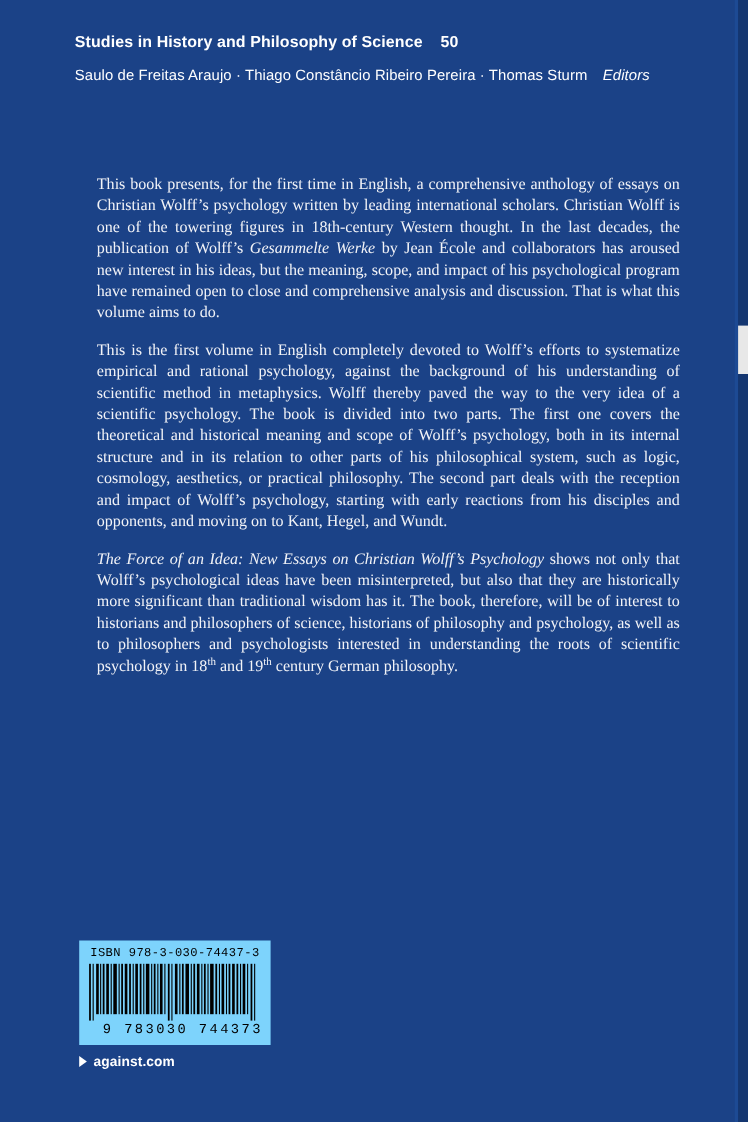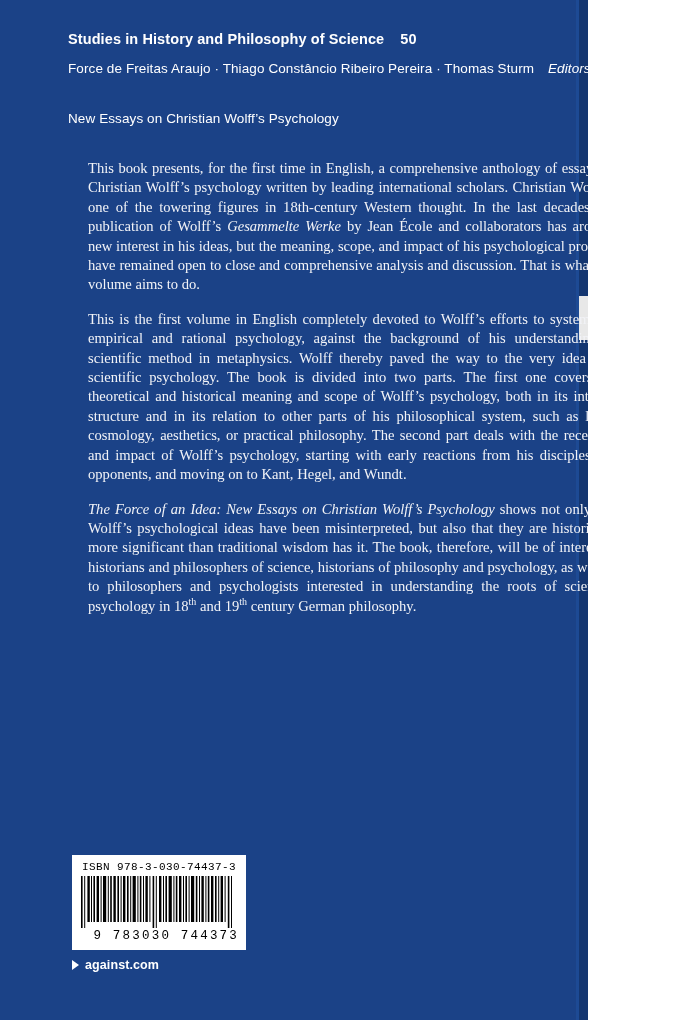--- a/index.html
+++ b/index.html
@@ -8,21 +8,21 @@
     background: #ffffff;
   }
   body {
     width: 680px;
     height: 1020px;
     overflow: hidden;
     font-family: "Liberation Serif", serif;
   }
   .cover {
     position: relative;
-    width: 588px;
+    width: 680px;
     height: 1020px;
     background: #1b4287;
     box-sizing: border-box;
     overflow: hidden;
     padding-left: 28px;
   }
   
   .edge-strip {
     position: absolute;
     top: 0;
@@ -125,21 +125,21 @@
     line-height: 0;
   }
 
   
   .barcode-box {
     position: absolute;
     left: 72px;
     top: 855px;
     width: 174px;
     height: 95px;
-    background: #ffffff;
+    background: #7dd3fc;
     box-sizing: border-box;
     padding: 6px 7px 4px 7px;
   }
   .isbn-text {
     font-family: "Liberation Mono", monospace;
     font-size: 11px;
     color: #000000;
     letter-spacing: 0.4px;
     text-align: center;
     margin-bottom: 3px;
@@ -189,25 +189,24 @@
   <div class="edge-strip-2"></div>
   <div class="edge-strip"></div>
   <div class="edge-highlight"></div>
 
   <div class="series-line">
     <span>Studies in History and Philosophy of Science</span>
     <span class="series-num">50</span>
   </div>
 
   <div class="editors-line">
-    <span>Force de Freitas Araujo · Thiago Constâncio Ribeiro Pereira · Thomas Sturm</span>
+    <span>Saulo de Freitas Araujo · Thiago Constâncio Ribeiro Pereira · Thomas Sturm</span>
     <span class="editors-role">Editors</span>
   </div>
 
-  <div class="subtitle">New Essays on Christian Wolff’s Psychology</div>
 
   <div class="blurb">
     <p><span>This book presents, for the first time in English, a comprehensive anthology of essays on Christian Wolff’s psychology written by leading international scholars. Christian Wolff is one of the towering figures in 18th-century Western thought. In the last decades, the publication of Wolff’s </span><i>Gesammelte Werke</i><span> by Jean École and collaborators has aroused new interest in his ideas, but the meaning, scope, and impact of his psychological program have remained open to close and comprehensive analysis and discussion. That is what this volume aims to do.</span></p>
     <p>This is the first volume in English completely devoted to Wolff’s efforts to systematize empirical and rational psychology, against the background of his understanding of scientific method in metaphysics. Wolff thereby paved the way to the very idea of a scientific psychology. The book is divided into two parts. The first one covers the theoretical and historical meaning and scope of Wolff’s psychology, both in its internal structure and in its relation to other parts of his philosophical system, such as logic, cosmology, aesthetics, or practical philosophy. The second part deals with the reception and impact of Wolff’s psychology, starting with early reactions from his disciples and opponents, and moving on to Kant, Hegel, and Wundt.</p>
     <p><i>The Force of an Idea: New Essays on Christian Wolff’s Psychology</i><span> shows not only that Wolff’s psychological ideas have been misinterpreted, but also that they are historically more significant than traditional wisdom has it. The book, therefore, will be of interest to historians and philosophers of science, historians of philosophy and psychology, as well as to philosophers and psychologists interested in understanding the roots of scientific psychology in 18</span><sup>th</sup><span> and 19</span><sup>th</sup><span> century German philosophy.</span></p>
   </div>
 
   <div class="barcode-box">
     <div class="isbn-text">ISBN 978-3-030-74437-3</div>
     <svg class="barcode-bars" viewBox="0 0 160 52" preserveAspectRatio="none">

